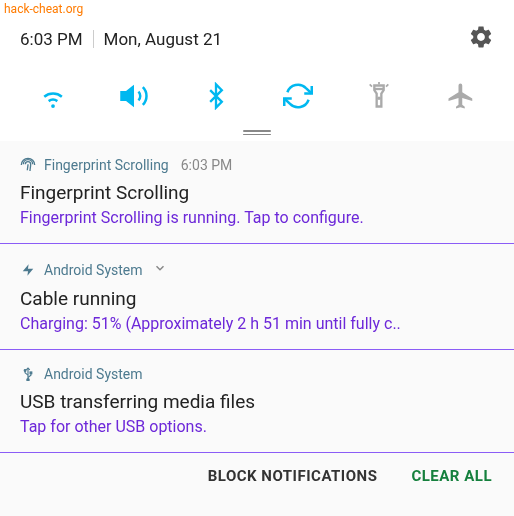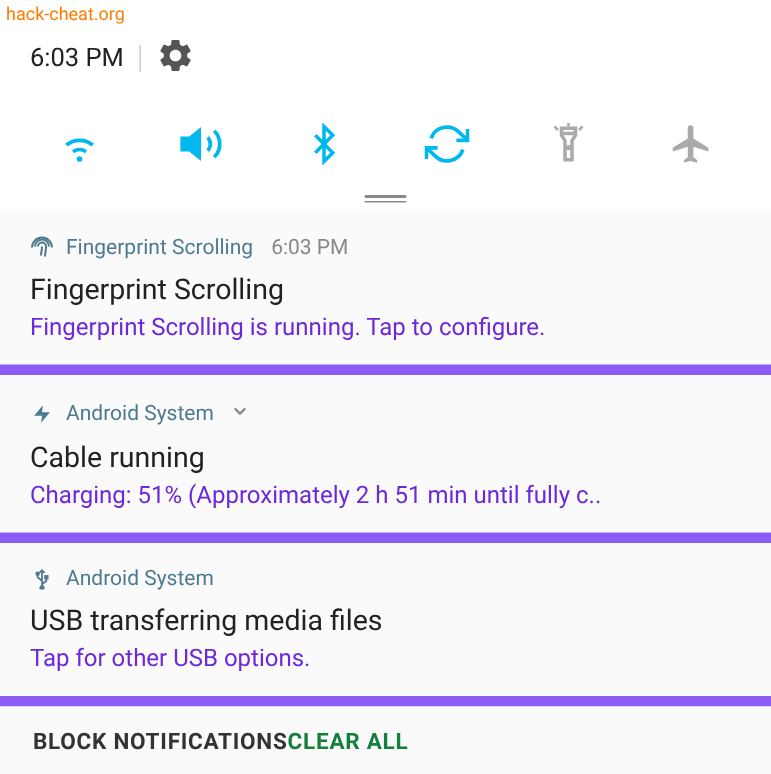--- a/index.html
+++ b/index.html
@@ -85,21 +85,21 @@
       height: 1.5px;
       background: #888;
       border-radius: 1px;
     }
     .notifications {
       background: #fafafa;
     }
     .notif {
       background: #fafafa;
       padding: 16px 20px 16px 20px;
-      border-bottom: 7px solid #8b5cf6;
+      border-bottom: 1px solid #8b5cf6;
     }
     .notif-head {
       display: flex;
       align-items: center;
       gap: 8px;
       margin-bottom: 8px;
     }
     .notif-icon {
       width: 16px;
       height: 16px;
@@ -129,42 +129,45 @@
     }
     .notif-body {
       font-size: 16px;
       color: #6d28d9;
       white-space: nowrap;
       overflow: hidden;
       text-overflow: clip;
     }
     .actions {
       display: flex;
+      justify-content: flex-end;
       align-items: center;
       padding: 14px 22px 18px 22px;
+      gap: 34px;
       background: #fafafa;
     }
     .action {
       font-size: 15px;
       font-weight: 700;
       letter-spacing: 0.5px;
       cursor: pointer;
     }
     .action.dark { color: #333; }
     .action.light { color: #15803d; }
   </style>
 </head>
 <body>
 
 <div class="watermark">hack-cheat.org</div>
 
 <div class="panel">
   <div class="status-row">
     <span class="time">6:03 PM</span>
     <span class="divider-v"></span>
+    <span class="date">Mon, August 21</span>
     <span class="gear">
       <svg width="26" height="26" viewBox="0 0 24 24" fill="currentColor">
           <path d="M19.14,12.94c0.04-0.3,0.06-0.61,0.06-0.94c0-0.32-0.02-0.64-0.07-0.94l2.03-1.58c0.18-0.14,0.23-0.41,0.12-0.61 l-1.92-3.32c-0.12-0.22-0.37-0.29-0.59-0.22l-2.39,0.96c-0.5-0.38-1.03-0.7-1.62-0.94L14.4,2.81c-0.04-0.24-0.24-0.41-0.48-0.41 h-3.84c-0.24,0-0.43,0.17-0.47,0.41L9.25,5.35C8.66,5.59,8.12,5.92,7.63,6.29L5.24,5.33c-0.22-0.08-0.47,0-0.59,0.22L2.74,8.87 C2.62,9.08,2.66,9.34,2.86,9.48l2.03,1.58C4.84,11.36,4.8,11.69,4.8,12s0.02,0.64,0.07,0.94l-2.03,1.58 c-0.18,0.14-0.23,0.41-0.12,0.61l1.92,3.32c0.12,0.22,0.37,0.29,0.59,0.22l2.39-0.96c0.5,0.38,1.03,0.7,1.62,0.94l0.36,2.54 c0.05,0.24,0.24,0.41,0.48,0.41h3.84c0.24,0,0.44-0.17,0.47-0.41l0.36-2.54c0.59-0.24,1.13-0.56,1.62-0.94l2.39,0.96 c0.22,0.08,0.47,0,0.59-0.22l1.92-3.32c0.12-0.22,0.07-0.47-0.12-0.61L19.14,12.94z M12,15.6c-1.98,0-3.6-1.62-3.6-3.6 s1.62-3.6,3.6-3.6s3.6,1.62,3.6,3.6S13.98,15.6,12,15.6z"></path>
         </svg>
     </span>
   </div>
 
   <div class="qs-row">
     <div class="qs-item active">
       <svg width="30" height="30" viewBox="0 0 24 24" fill="none" stroke="currentColor" stroke-width="2">

